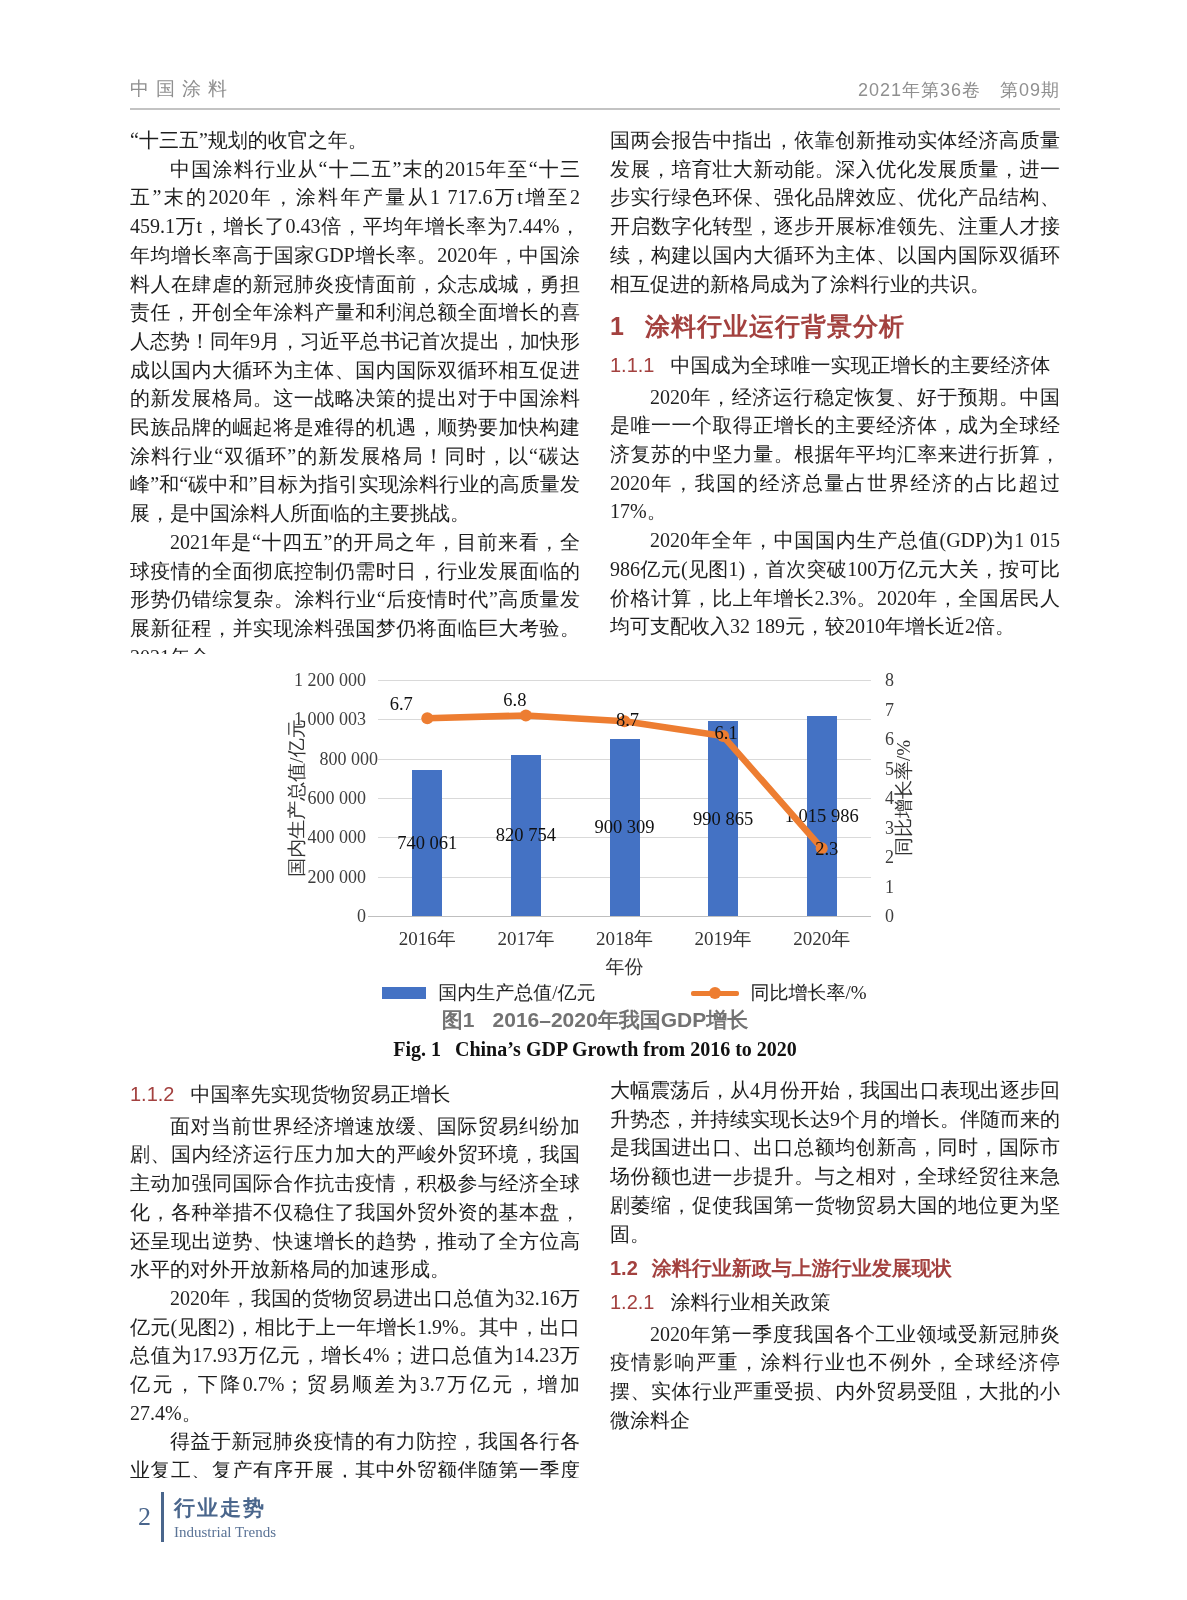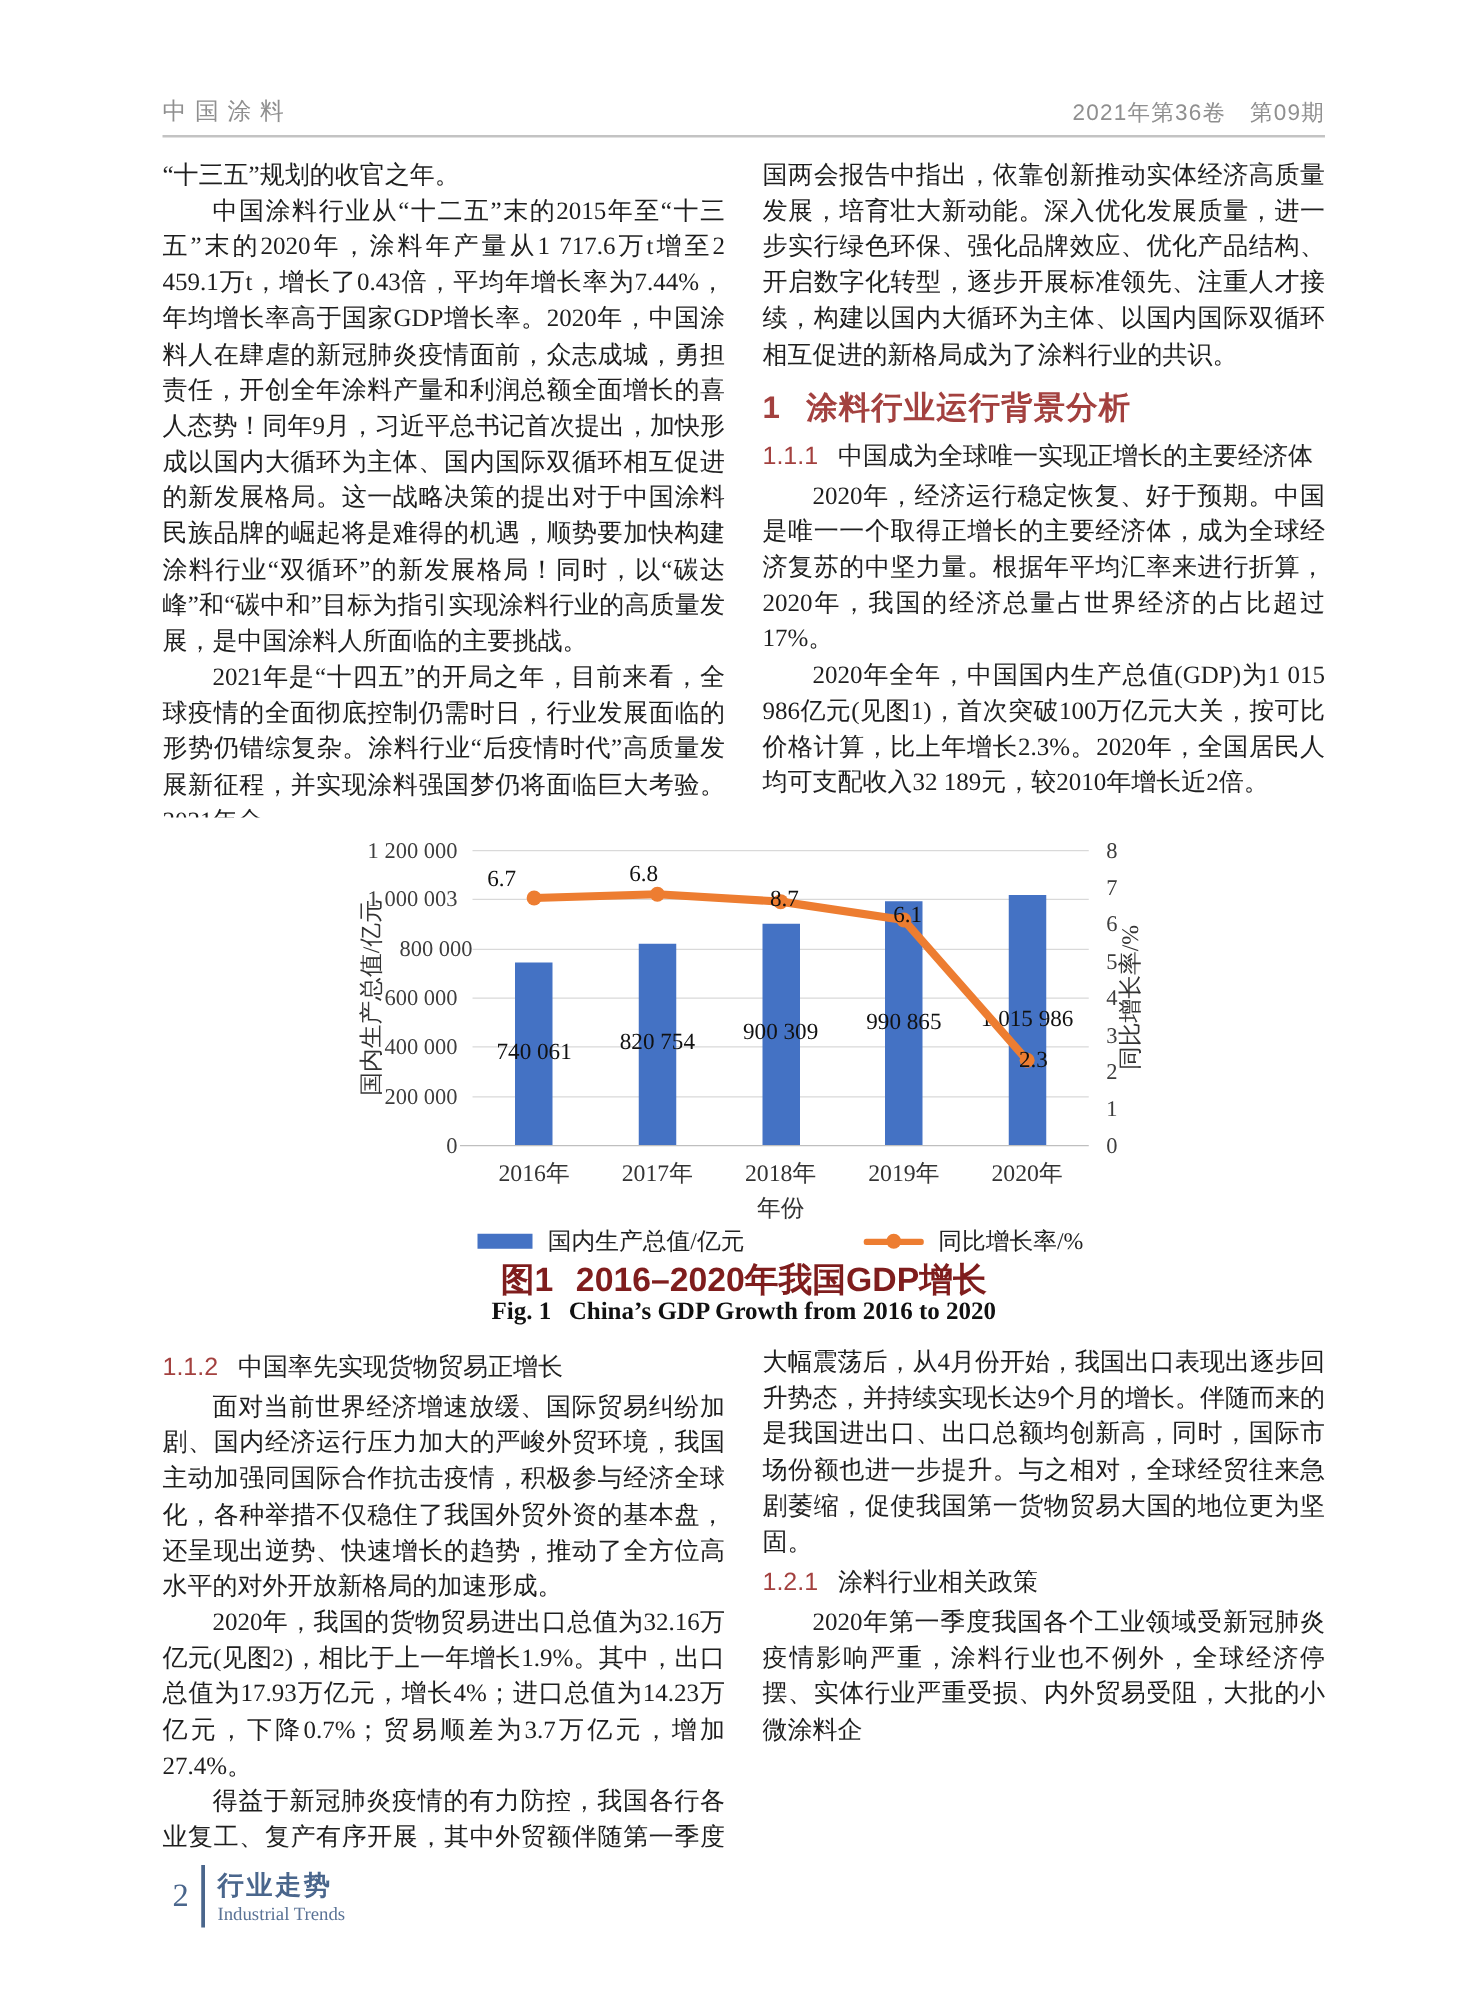--- a/index.html
+++ b/index.html
@@ -44,21 +44,21 @@
   .x-title { position:absolute; font-size:19px; color:#333; text-align:center; }
   .chart-svg { position:absolute; overflow:visible; }
   .legend { position:absolute; display:flex; justify-content:center; align-items:center; gap:95px; }
   .legend-item { display:flex; align-items:center; }
   .legend-swatch-bar { width:44px; height:12px; background:#4472C4; margin-right:12px; }
   .legend-swatch-line { position:relative; width:48px; height:14px; margin-right:12px; }
   .legend-swatch-line .ln { position:absolute; top:5px; left:0; width:48px; height:5px; background:#ED7D31; border-radius:2px; }
   .legend-swatch-line .dot { position:absolute; top:1px; left:18px; width:12px; height:12px; background:#ED7D31; border-radius:50%; }
   .legend-label { font-size:19px; color:#222; }
   .caption { position:absolute; width:100%; text-align:center; }
-  .caption-cn { font-family:"Liberation Sans","DejaVu Sans",sans-serif; font-weight:bold; font-size:27px; color:#7f1d1d; }
+  .caption-cn { font-family:"Liberation Sans","DejaVu Sans",sans-serif; font-weight:bold; font-size:21px; color:#737373; }
   .caption-cn .cap-gap { display:inline-block; width:18px; }
   .caption-en { font-weight:bold; font-size:20px; color:#111; }
   .caption-en .cap-gap { display:inline-block; width:14px; }
   
   .pg-footer { position:absolute; left:138px; top:1492px; display:flex; align-items:center; }
   .footer-pagenum { font-size:26px; color:#4a668c; margin-right:10px; font-family:"Liberation Serif",serif; }
   .footer-bar { width:3px; height:50px; background:#4a668c; margin-right:10px; }
   .footer-section-cn { font-family:"Liberation Sans","DejaVu Sans",sans-serif; font-size:21px; font-weight:bold; color:#4a668c; letter-spacing:2px; }
   .footer-section-en { font-size:15px; color:#5a7396; margin-top:2px; }
 </style>
@@ -168,20 +168,21 @@
 
   <div class="row row2">
     <div class="col col-left body-text">
       <h4 class="sec-h3"><span class="num">1.1.2</span><span>中国率先实现货物贸易正增长</span></h4>
       <p class="indent">面对当前世界经济增速放缓、国际贸易纠纷加剧、国内经济运行压力加大的严峻外贸环境，我国主动加强同国际合作抗击疫情，积极参与经济全球化，各种举措不仅稳住了我国外贸外资的基本盘，还呈现出逆势、快速增长的趋势，推动了全方位高水平的对外开放新格局的加速形成。</p>
       <p class="indent">2020年，我国的货物贸易进出口总值为32.16万亿元(见图2)，相比于上一年增长1.9%。其中，出口总值为17.93万亿元，增长4%；进口总值为14.23万亿元，下降0.7%；贸易顺差为3.7万亿元，增加27.4%。</p>
       <p class="indent">得益于新冠肺炎疫情的有力防控，我国各行各业复工、复产有序开展，其中外贸额伴随第一季度经历</p>
     </div>
     <div class="col body-text">
       <p>大幅震荡后，从4月份开始，我国出口表现出逐步回升势态，并持续实现长达9个月的增长。伴随而来的是我国进出口、出口总额均创新高，同时，国际市场份额也进一步提升。与之相对，全球经贸往来急剧萎缩，促使我国第一货物贸易大国的地位更为坚固。</p>
+      <h3 class="sec-h2"><span class="num">1.2</span><span>涂料行业新政与上游行业发展现状</span></h3>
       <h4 class="sec-h3"><span class="num">1.2.1</span><span>涂料行业相关政策</span></h4>
       <p class="indent">2020年第一季度我国各个工业领域受新冠肺炎疫情影响严重，涂料行业也不例外，全球经济停摆、实体行业严重受损、内外贸易受阻，大批的小微涂料企</p>
     </div>
   </div>
 
   <div class="pg-footer">
     <span class="footer-pagenum">2</span>
     <span class="footer-bar"></span>
     <span>
       <div class="footer-section-cn">行业走势</div>

